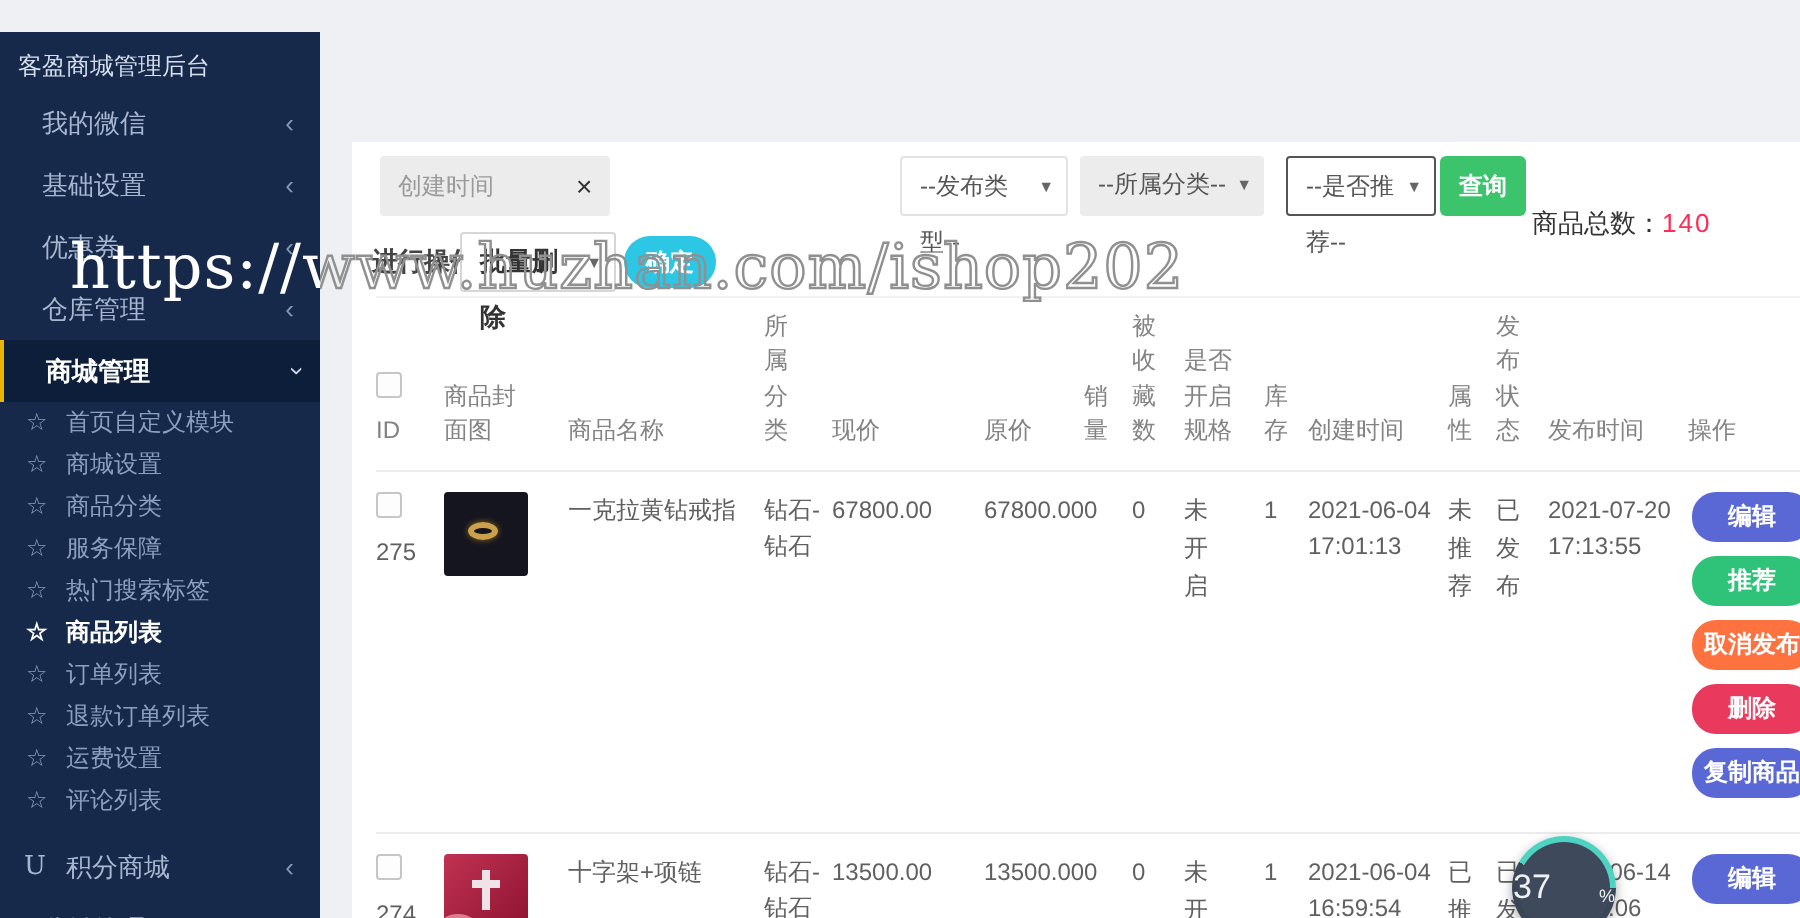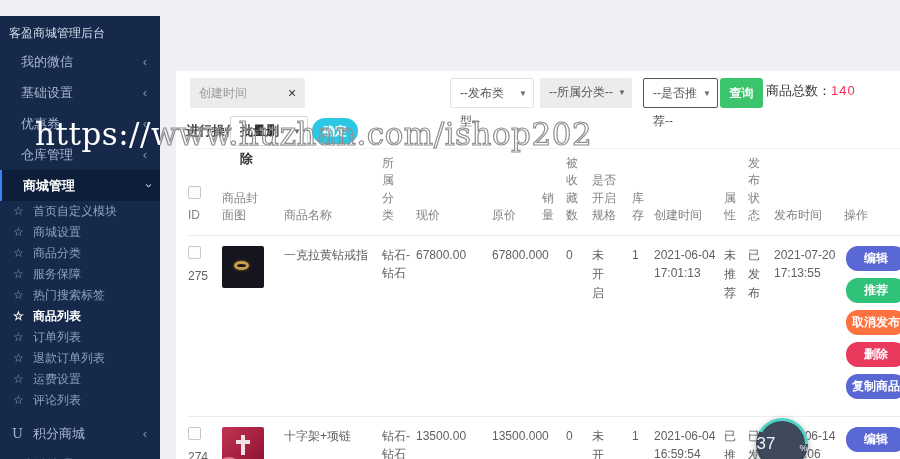--- a/index.html
+++ b/index.html
@@ -9,21 +9,21 @@
 
   
   .sidebar { position:absolute; left:0; top:0; width:160px; height:459px;
     background:#16294a; z-index:5; }
   .sb-title { padding:9px 0 0 9px; font-size:12px; color:#d6deec; height:30px; }
   .sb-item { position:relative; height:31px; line-height:31px; padding-left:21px;
     font-size:13px; color:#a8b7d0; cursor:pointer; }
   .sb-item .chev { position:absolute; right:13px; top:0; font-size:13px; color:#8196b5; }
   .sb-expanded { height:31px; line-height:31px; padding-left:21px; font-size:13px;
     color:#ffffff; font-weight:bold; background:#0d1e3a; position:relative;
-    border-left:2px solid #3b82f6; cursor:pointer; }
+    border-left:2px solid #eab308; cursor:pointer; }
   .sb-expanded .chev-down { position:absolute; right:11px; top:0; display:inline-block;
     transform:rotate(-90deg); color:#cdd7e6; font-weight:normal; }
   .sb-sub { }
   .sb-subitem { position:relative; height:21px; line-height:21px; padding-left:33px;
     font-size:12px; color:#8ba0c0; cursor:pointer; }
   .sb-subitem .star { position:absolute; left:13px; top:0; font-size:12px; color:#8ba0c0; }
   .sb-subitem.active { color:#ffffff; font-weight:bold; }
   .sb-subitem.active .star { color:#ffffff; }
   .sb-item.bottom1 { margin-top:7px; height:31px; }
   .sb-uicon { position:absolute; left:12px; top:0; font-family:"DejaVu Serif", serif;
@@ -53,21 +53,21 @@
   .inp-name::placeholder { color:#c3c3c3; }
   .sel { position:absolute; top:0; height:30px; line-height:28px; font-size:12px;
     color:#555; padding:0 18px 0 9px; cursor:pointer; border-radius:2px; }
   .sel .caret { position:absolute; right:6px; top:0; line-height:30px; font-size:8px; color:#666; }
   .sel-type { left:274px; width:84px; background:#fff; border:1px solid #e3e3e3; }
   .sel-cat  { left:364px; width:92px; background:#ececec; border:none; }
   .sel-rec  { left:467px; width:75px; background:#fff; border:1px solid #555; }
   .btn-search { position:absolute; left:544px; top:0; width:43px; height:30px;
     background:#3bc46c; border:none; border-radius:3px; color:#fff; font-size:12px;
     font-weight:bold; cursor:pointer; }
-  .total { position:absolute; left:590px; top:4px; font-size:13px; color:#333; }
+  .total { position:absolute; left:590px; top:25px; font-size:13px; color:#333; }
   .total b { color:#ff2d55; font-weight:normal; letter-spacing:1px; }
 
   .ops-row { position:absolute; left:0; top:45px; height:28px; width:724px; }
   .ops-label { position:absolute; left:10px; top:6px; font-size:13px; color:#444; font-weight:bold; }
   .sel-batch { left:54px; top:0; width:78px; background:#fff; border:1px solid #d6d6d6; color:#333; font-size:13px;font-weight:bold; }
   .btn-confirm { position:absolute; left:136px; top:2px; width:46px; height:26px;
     background:#2cc7e5; border:none; border-radius:13px; color:#fff; font-size:12px;
     font-weight:bold; cursor:pointer; }
 
   

